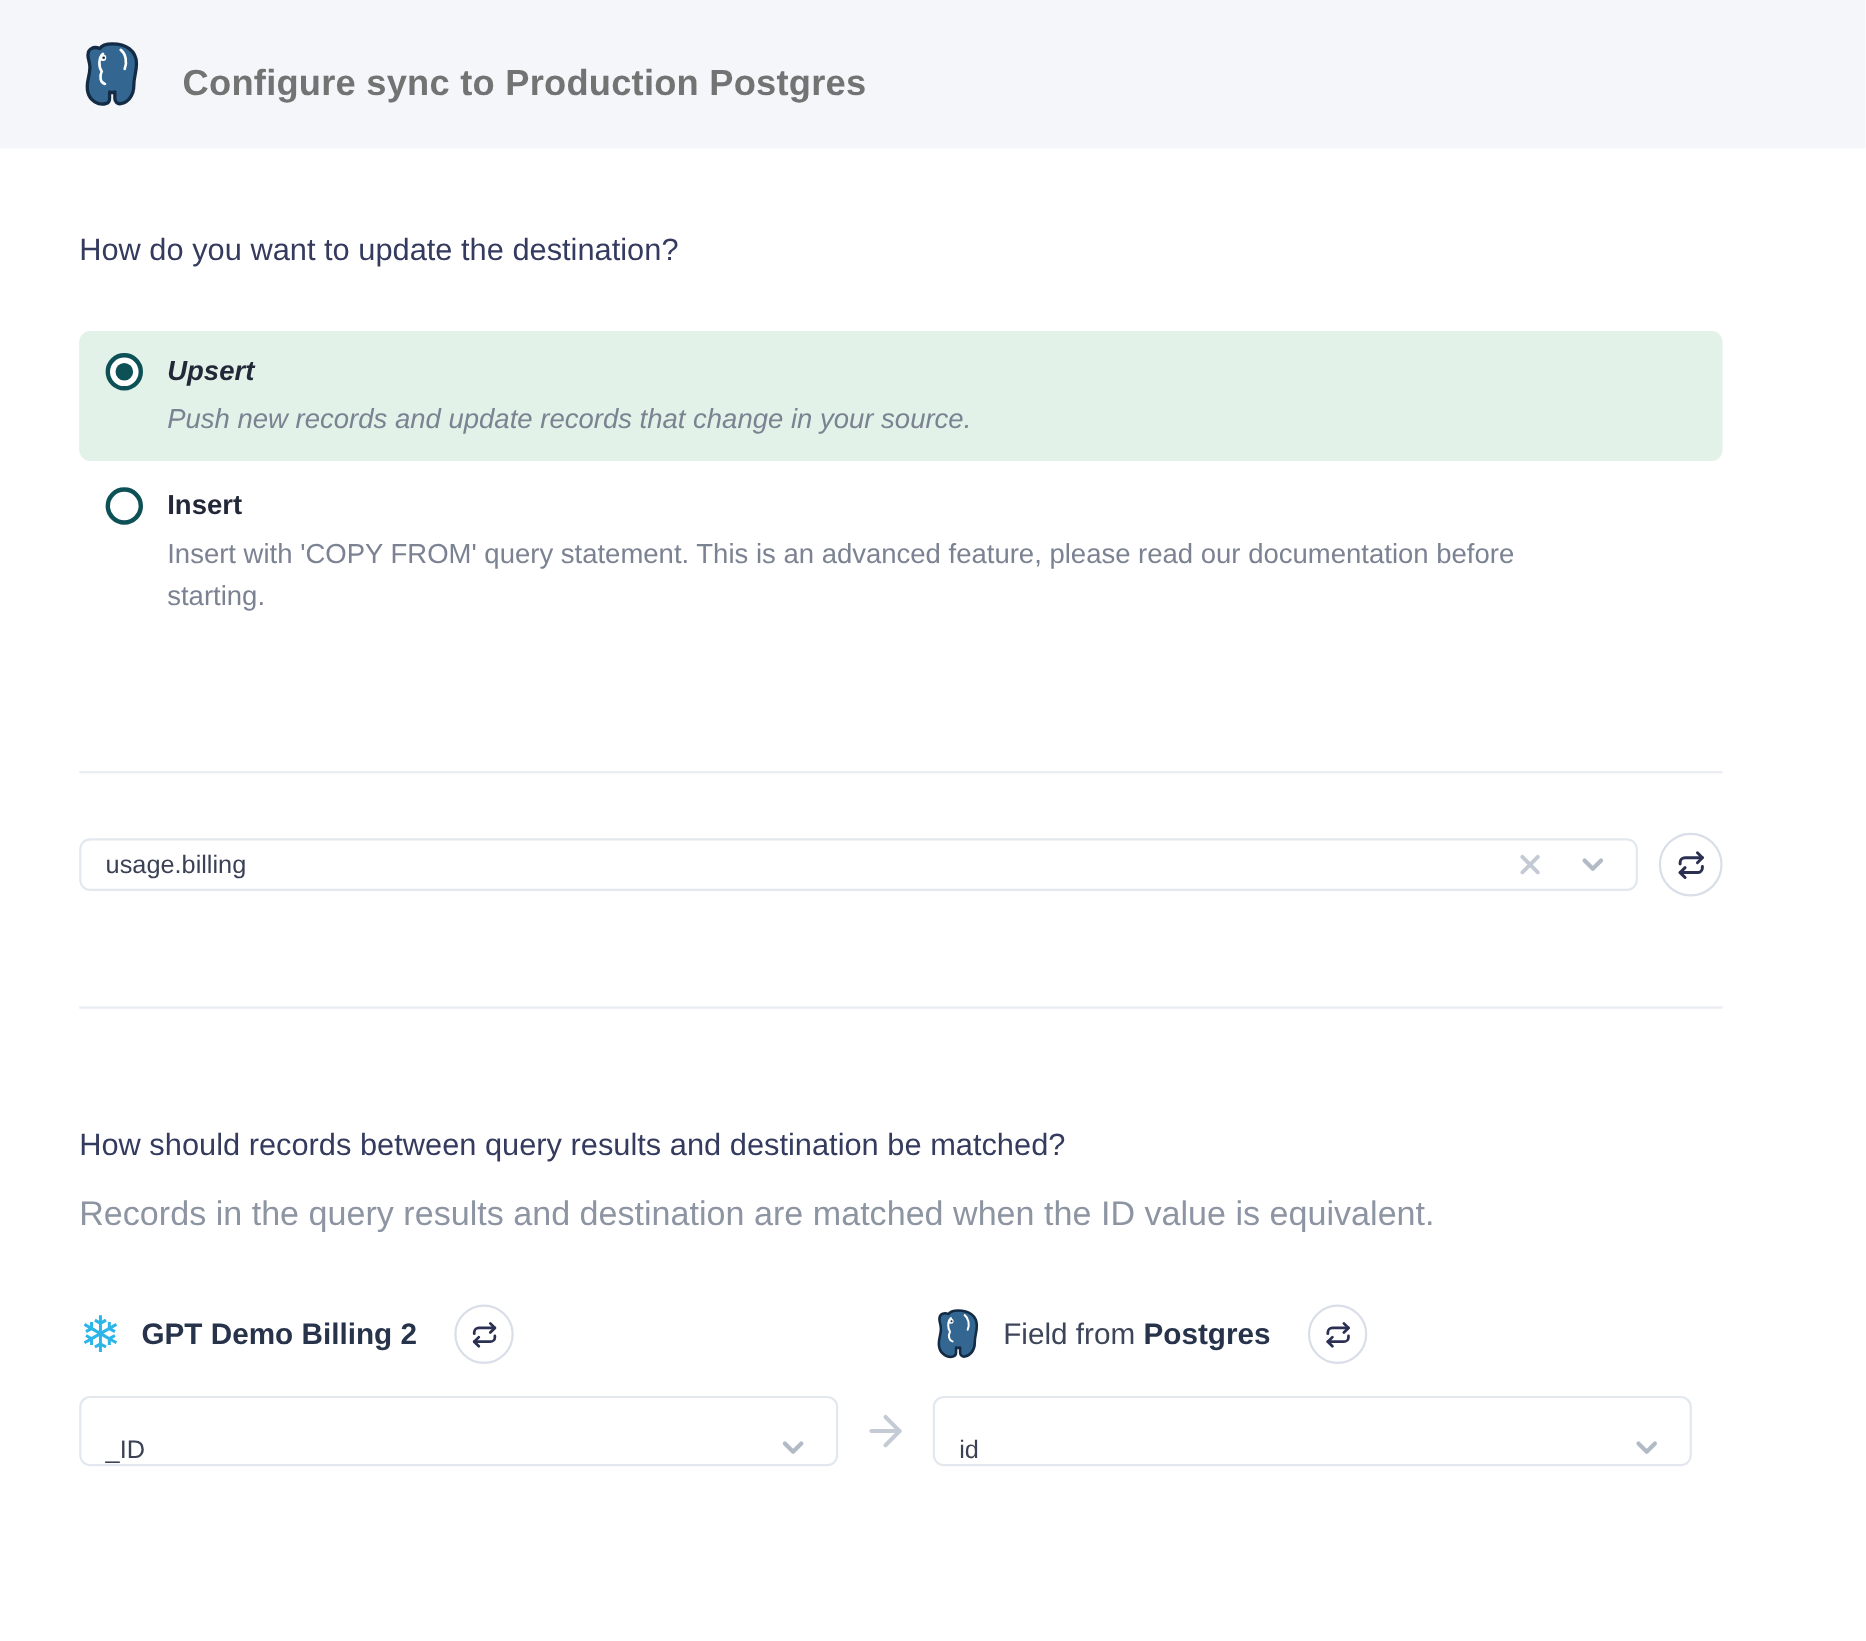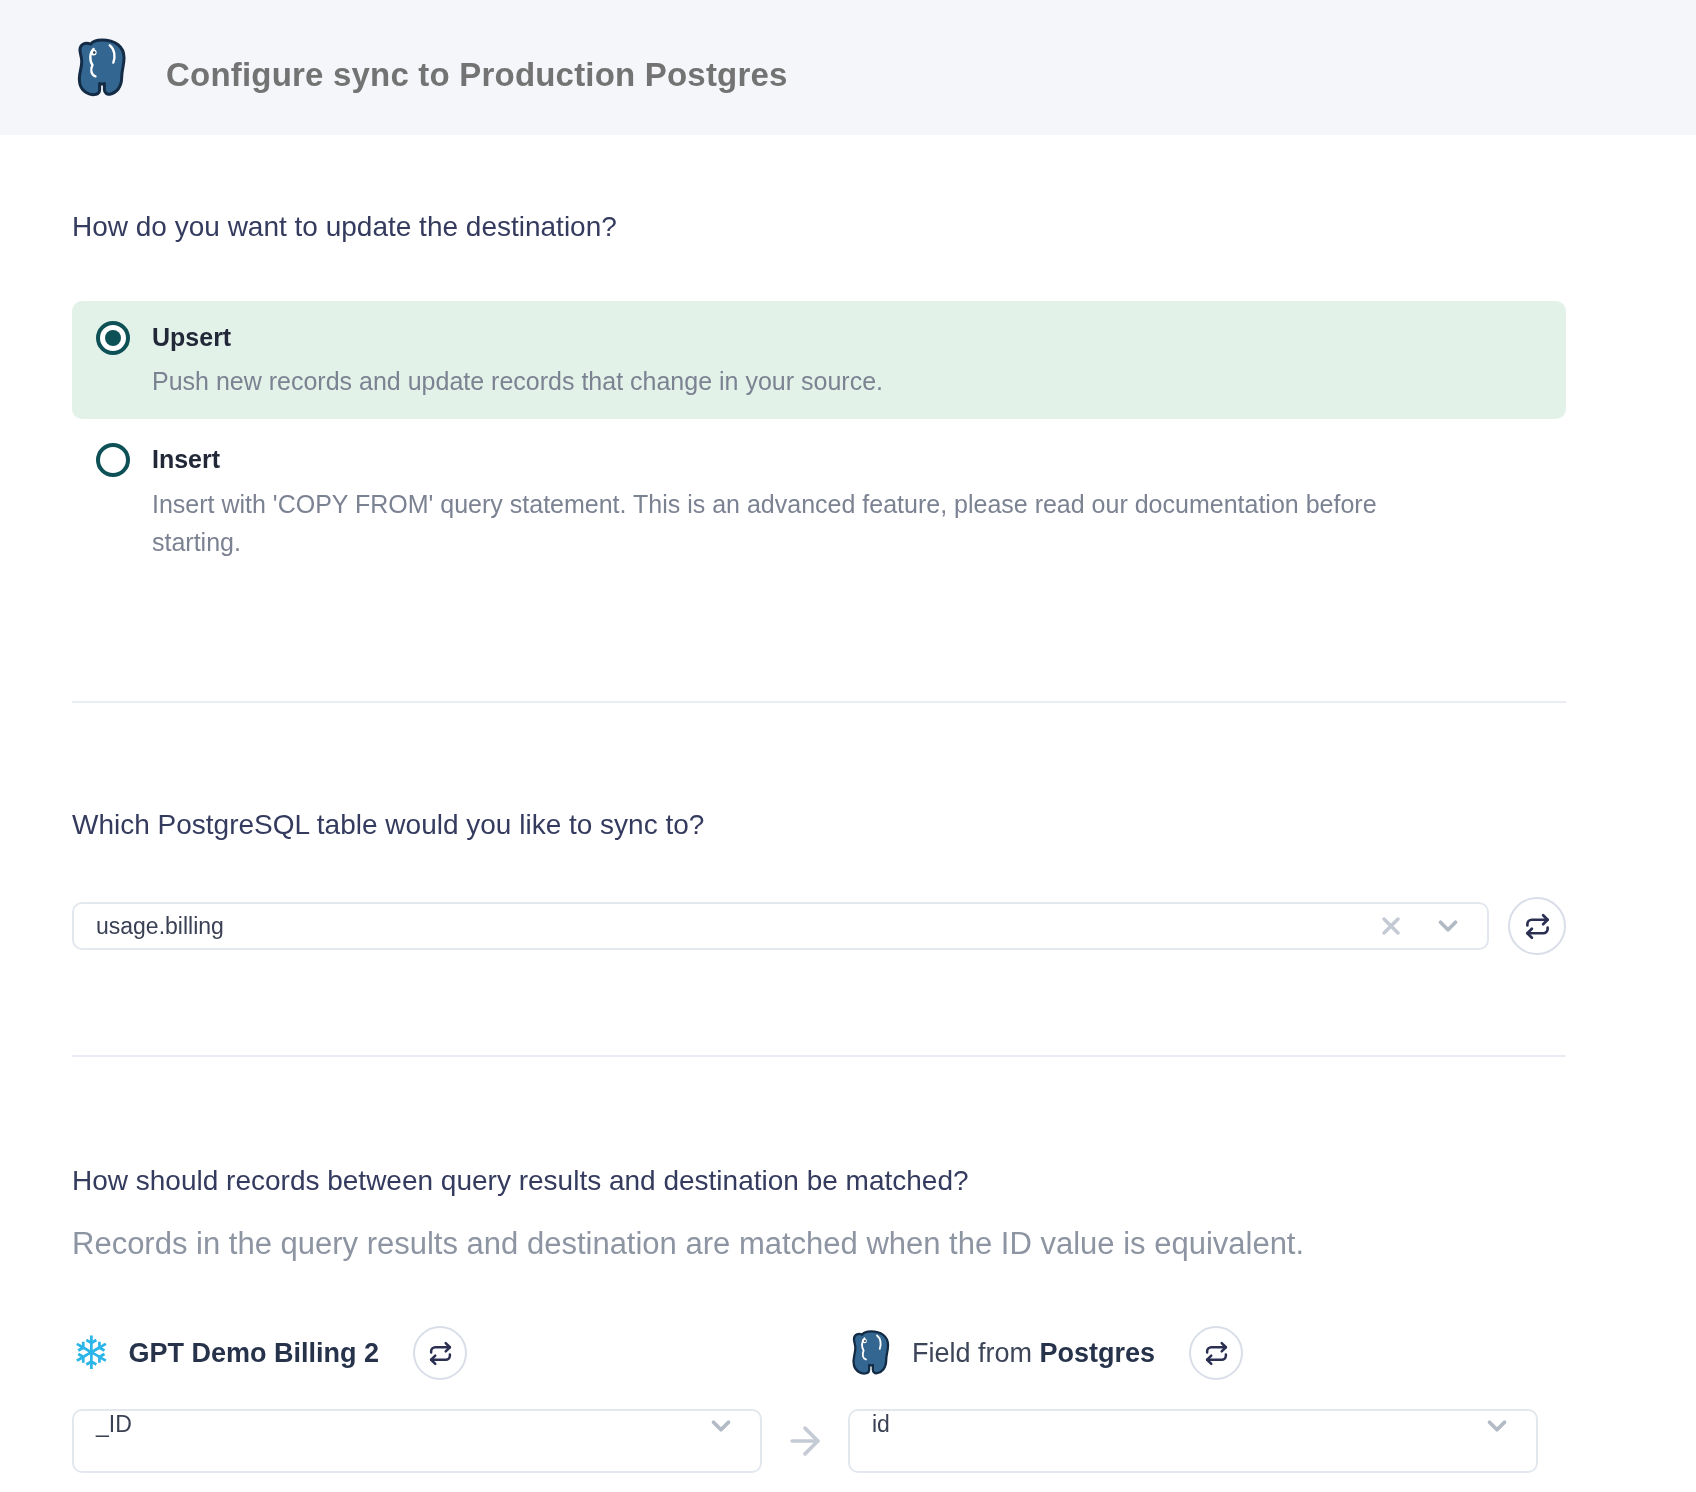--- a/index.html
+++ b/index.html
@@ -21,21 +21,21 @@
   
   .main { padding:0 130px 0 72px; }
   .section-heading {
     margin:0; font-size:28px; font-weight:500; color:#343b5e; line-height:36px;
   }
   .s1 .section-heading { margin-top:74px; }
 
   
   .option-box {
     margin-top:56px; background:#e2f2e8; border-radius:10px;
-    padding:20px 24px; cursor:pointer;
+    padding:20px 24px; cursor:pointer;font-style:italic;
   }
   .option-plain { margin-top:24px; padding:0 24px; cursor:pointer; }
   .option-row { display:flex; gap:22px; align-items:flex-start; }
   .radio {
     width:34px; height:34px; border-radius:50%; flex:none;
     border:4px solid #0d5156; background:#ffffff;
     display:grid; place-items:center; margin-top:0px;
   }
   .radio .dot { width:16px; height:16px; border-radius:50%; background:#0d5156; }
   .option-label { font-size:25px; font-weight:700; color:#222838; line-height:32px; }
@@ -70,21 +70,21 @@
   .subtext { margin-top:28px; font-size:31px; line-height:34px; color:#8d94a2; }
   .map-row { margin-top:64px; display:grid; grid-template-columns:690px 86px 690px; }
   .col-header { display:flex; align-items:center; gap:18px; height:56px; }
   .snowflake { font-family:"DejaVu Sans", sans-serif; font-size:46px; line-height:1; color:#2bb5e8; font-weight:bold; flex:none; }
   .pg-small { width:46px; height:48px; flex:none; }
   .map-label { font-size:27px; font-weight:700; color:#26334a; }
   .dest-label { font-size:27px; color:#3d4559; }
   .dest-label b { color:#26334a; font-weight:700; }
   .map-select {
     margin-top:28px; height:64px; border:2px solid #e3e8ef; border-radius:10px;
-    background:#fff; display:flex; align-items:flex-start; padding:0 24px 0 22px;
+    background:#fff; display:flex; align-items:flex-end; padding:0 24px 0 22px;
     cursor:pointer;
   }
   .arrow-col { display:flex; flex-direction:column; justify-content:flex-end; align-items:center; }
   .arrow-box { height:64px; display:flex; align-items:center; }
   svg.icon { display:block; }
 </style>
 </head>
 <body>
 
 <header class="app-header">
@@ -122,21 +122,20 @@
           <div class="option-label">Insert</div>
           <div class="option-desc">Insert with 'COPY FROM' query statement. This is an advanced feature, please read our documentation before starting.</div>
         </div>
       </div>
     </div>
 
     <hr class="divider d1">
   </section>
 
   <section class="s2">
-    <h2 class="section-heading">Which PostgreSQL table would you like to sync to?</h2>
 
     <div class="select-row">
       <div class="table-select">
         <span class="select-value">usage.billing</span>
         <svg class="icon" width="28" height="28" viewBox="0 0 24 24" fill="none" stroke="#c4cad4" stroke-width="3" stroke-linecap="round">
           <path d="M18 6 6 18M6 6l12 12"></path>
         </svg>
         <svg class="icon" width="30" height="30" viewBox="0 0 24 24" fill="none" stroke="#b2bac6" stroke-width="3" stroke-linecap="round" stroke-linejoin="round">
           <path d="m6 9 6 6 6-6"></path>
         </svg>

